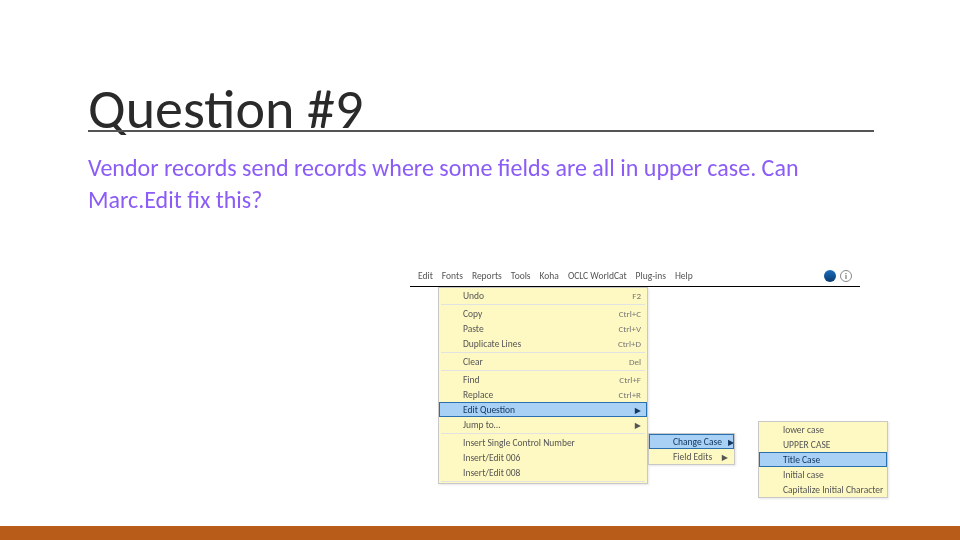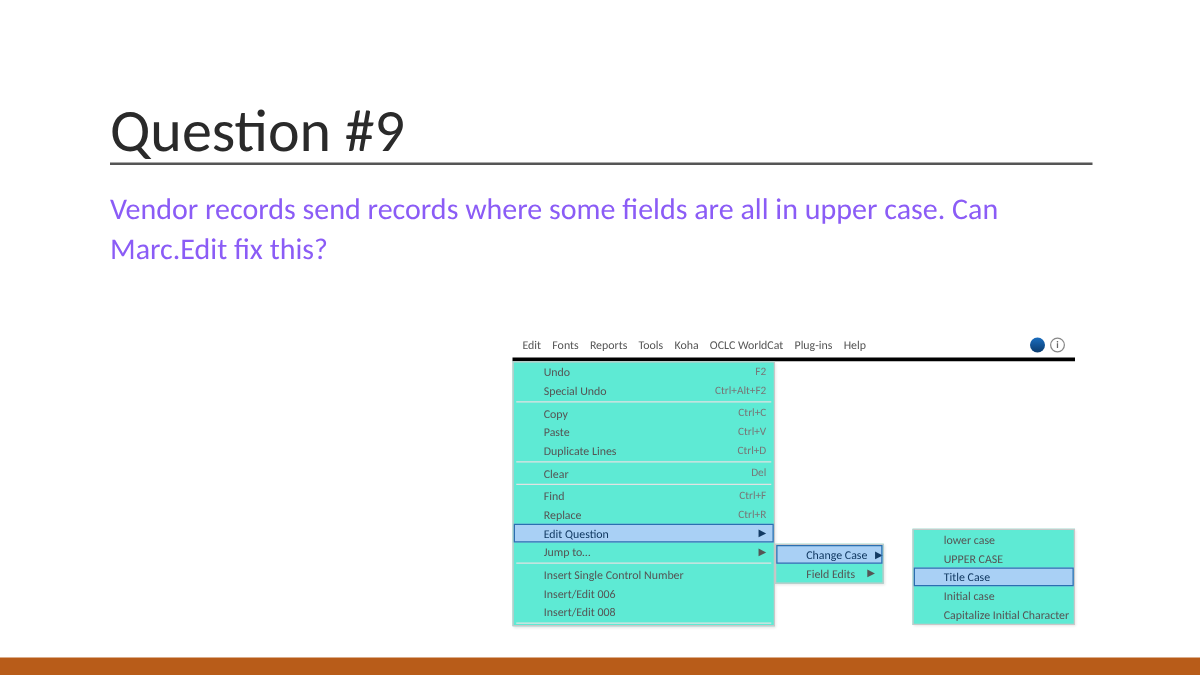--- a/index.html
+++ b/index.html
@@ -1,31 +1,31 @@
 <!DOCTYPE html>
 <html><head>
 <meta charset="utf-8">
 <style>
   * { box-sizing: border-box; margin: 0; padding: 0; }
   html, body { width: 960px; height: 540px; background: #fff; font-family: "Segoe UI", Calibri, Arial, sans-serif; color: #333; }
   .slide { position: relative; width: 960px; height: 540px; overflow: hidden; }
-  .title { position: absolute; left: 88px; top: 75px; font-size: 48px; font-weight: 400; color: #2a2a2a; }
+  .title { position: absolute; left: 88px; top: 75px; font-size: 56px; font-weight: 400; color: #2a2a2a; }
   .title-rule { position: absolute; left: 88px; top: 130px; width: 786px; height: 2px; background: #555; }
   .para1 { position: absolute; left: 88px; top: 152px; width: 786px; font-size: 24px; color: #8b5cf6; line-height: 1.35; }
   .para2 { position: absolute; left: 88px; top: 222px; width: 786px; font-size: 18px; color: #333; line-height: 1.35; }
 
   .screenshot { position: absolute; left: 410px; top: 266px; width: 450px; font-size: 9.5px; color: #555; }
-  .menubar { display: flex; gap: 9px; padding: 4px 8px 4px 8px; border-bottom: 3px solid #000000; align-items: center; }
+  .menubar { display: flex; gap: 9px; padding: 4px 8px 4px 8px; border-bottom: 1px solid #000000; align-items: center; }
   .menubar-item { }
   .menubar-icons { margin-left: auto; display: flex; gap: 4px; align-items: center; }
   .globe-icon { width: 12px; height: 12px; border-radius: 50%; background: linear-gradient(#1a6dbf, #0a3b6e); position: relative; }
   .info-icon { width: 12px; height: 12px; border-radius: 50%; border: 1px solid #888; display: flex; align-items: center; justify-content: center; font-size: 8px; font-weight: bold; color: #666; }
 
   .menus-wrap { position: relative; }
-  .menu { background: #5eead4; border: 1px solid #c8c8c8; box-shadow: 1px 1px 2px rgba(0,0,0,0.1); }
+  .menu { background: #fef9c3; border: 1px solid #c8c8c8; box-shadow: 1px 1px 2px rgba(0,0,0,0.1); margin-left: 28px; }
   .menu-edit { position: absolute; left: 0; top: 0; width: 210px; }
   .menu-sub1 { position: absolute; left: 210px; top: 146px; width: 87px; }
   .menu-sub2 { position: absolute; left: 320px; top: 134px; width: 130px; }
 
   .menu-row { display: flex; align-items: center; height: 15px; padding: 0 6px 0 24px; position: relative; }
   .menu-row .lbl { flex: 1; white-space: nowrap; }
   .menu-row .shc { color: #777; font-size: 9px; margin-left: 8px; white-space: nowrap; }
   .menu-row .arr { color: #555; font-size: 8px; margin-left: 6px; }
   .menu-sep { height: 1px; background: #e2e2e2; margin: 1px 2px; }
   .menu-row.hl { background: #a9d0f5; outline: 1px solid #2a6fb0; outline-offset: -1px; }
@@ -57,24 +57,20 @@
         <span class="info-icon">i</span>
       </span>
     </div>
 
     <div class="menus-wrap">
 
       <div class="menu menu-edit">
         <div class="menu-row">
             <span class="lbl">Undo</span>
             <span class="shc">F2</span>
-          </div>
-        <div class="menu-row">
-            <span class="lbl">Special Undo</span>
-            <span class="shc">Ctrl+Alt+F2</span>
           </div>
         <div class="menu-sep"></div>
         <div class="menu-row">
             <span class="lbl">Copy</span>
             <span class="shc">Ctrl+C</span>
           </div>
         <div class="menu-row">
             <span class="lbl">Paste</span>
             <span class="shc">Ctrl+V</span>
           </div>

